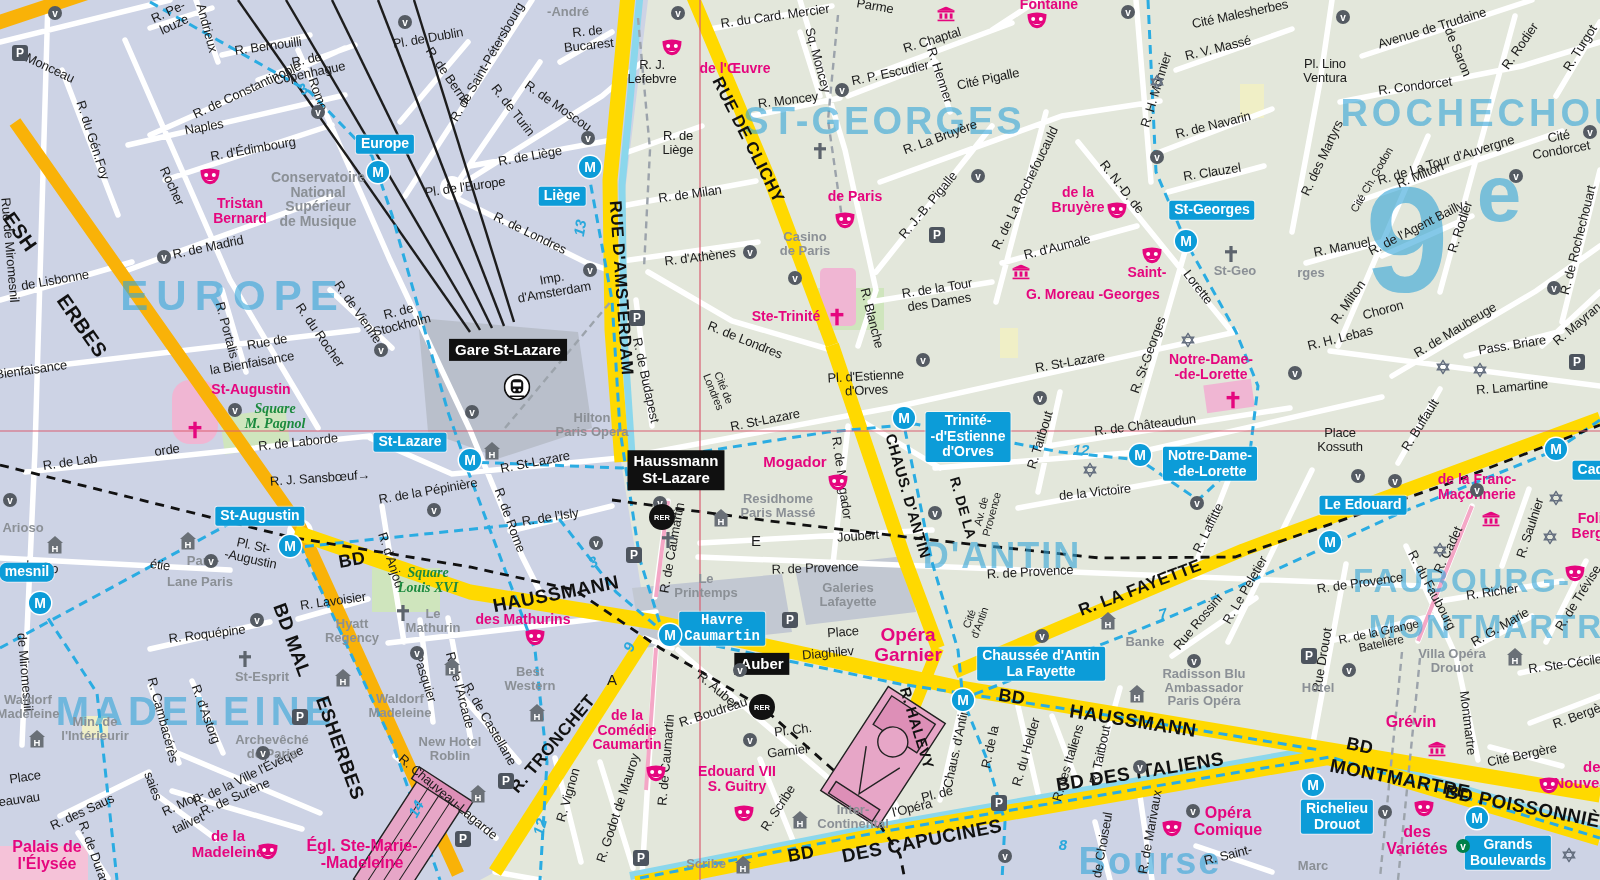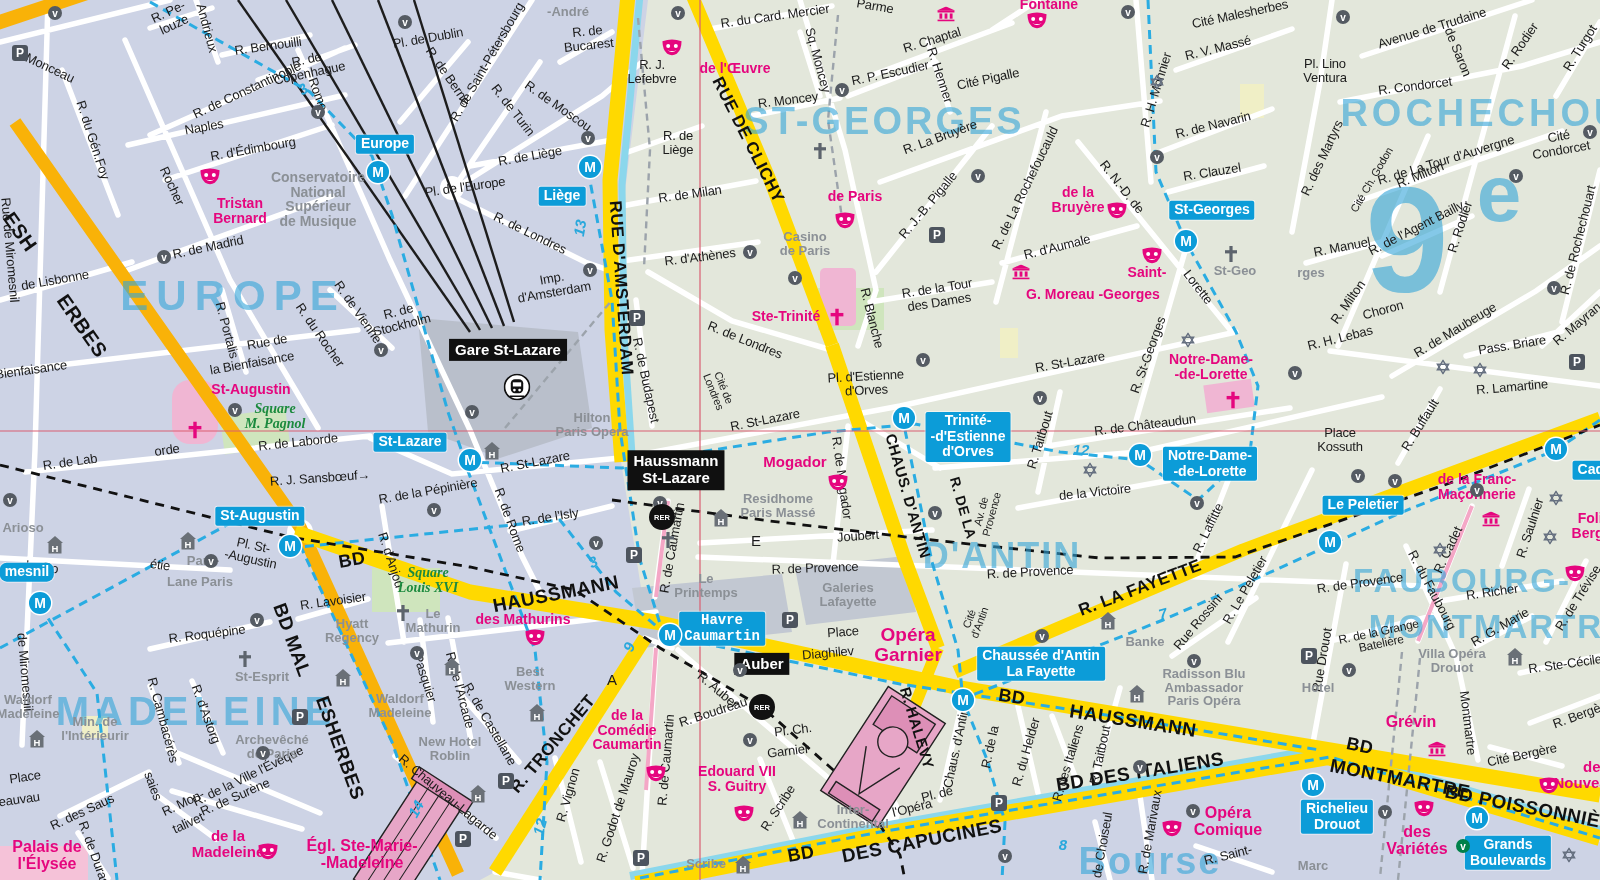--- a/index.html
+++ b/index.html
@@ -466,21 +466,21 @@
       <div class="lbl bblue" style="left: 562px; top: 196px; transform: translate(-50%, -50%) rotate(0deg);">Liège</div>
       <div class="lbl bblue" style="left: 410px; top: 442px; transform: translate(-50%, -50%) rotate(0deg);">St-Lazare</div>
       <div class="lbl bblue" style="left: 260px; top: 516px; transform: translate(-50%, -50%) rotate(0deg);">St-Augustin</div>
       <div class="lbl bblue" style="left: 27px; top: 572px; transform: translate(-50%, -50%) rotate(0deg); border-radius: 7px;">mesnil</div>
       <div class="lbl bblue" style="left: 968px; top: 437px; transform: translate(-50%, -50%) rotate(0deg);">Trinité-
 -d'Estienne
 d'Orves</div>
       <div class="lbl bblue" style="left: 1210px; top: 464px; transform: translate(-50%, -50%) rotate(0deg);">Notre-Dame-
 -de-Lorette</div>
       <div class="lbl bblue" style="left: 1212px; top: 210px; transform: translate(-50%, -50%) rotate(0deg);">St-Georges</div>
-      <div class="lbl bblue" style="left: 1363px; top: 505px; transform: translate(-50%, -50%) rotate(0deg);">Le Peletier</div>
+      <div class="lbl bblue" style="left: 1363px; top: 505px; transform: translate(-50%, -50%) rotate(0deg);">Le Edouard</div>
       <div class="lbl bblue" style="left: 1597px; top: 470px; transform: translate(-50%, -50%) rotate(0deg);">Cadet</div>
       <div class="lbl bblue" style="left: 722px; top: 629px; transform: translate(-50%, -50%) rotate(0deg); font-family: Liberation Mono, monospace;">Havre
 Caumartin</div>
       <div class="lbl bblue" style="left: 1041px; top: 664px; transform: translate(-50%, -50%) rotate(0deg);">Chaussée d'Antin
 La Fayette</div>
       <div class="lbl bblue" style="left: 1337px; top: 817px; transform: translate(-50%, -50%) rotate(0deg);">Richelieu
 Drouot</div>
       <div class="lbl bblue" style="left: 1508px; top: 853px; transform: translate(-50%, -50%) rotate(0deg);">Grands
 Boulevards</div>
       <div class="lbl bblack" style="left: 508px; top: 350px; transform: translate(-50%, -50%) rotate(0deg); font-size: 15px;">Gare St-Lazare</div>

